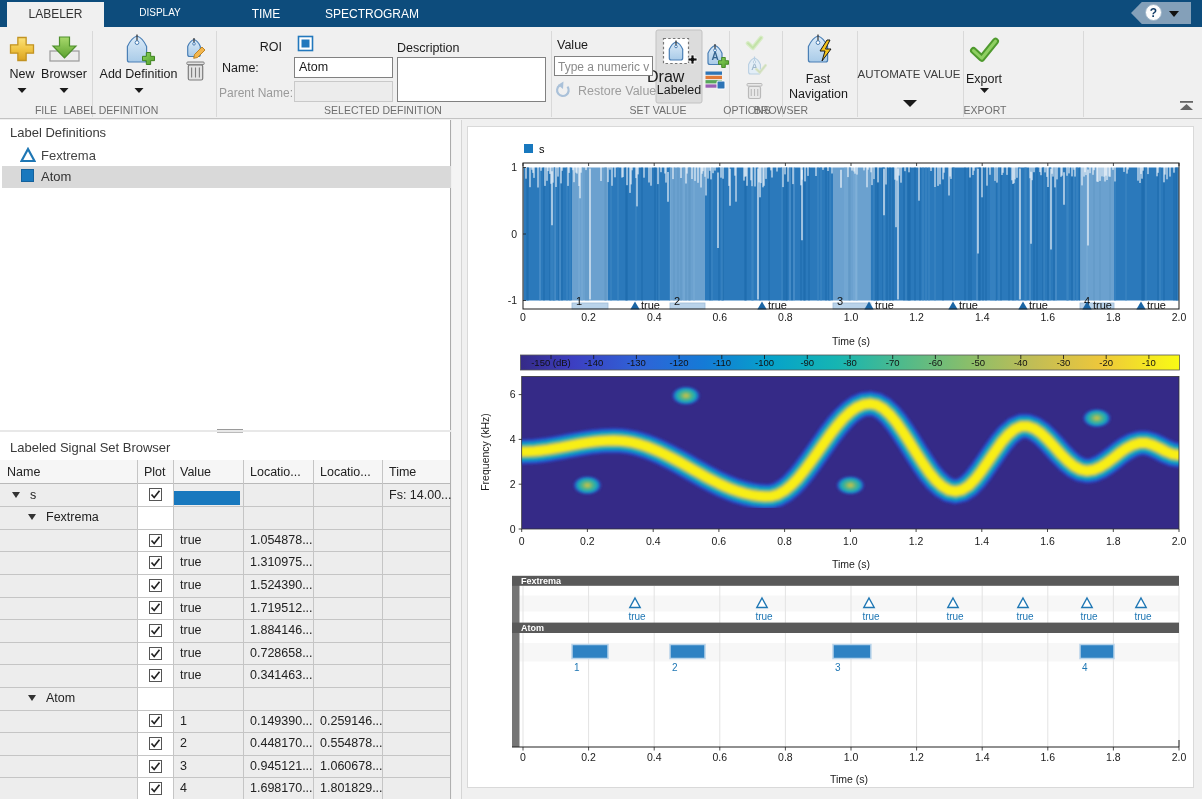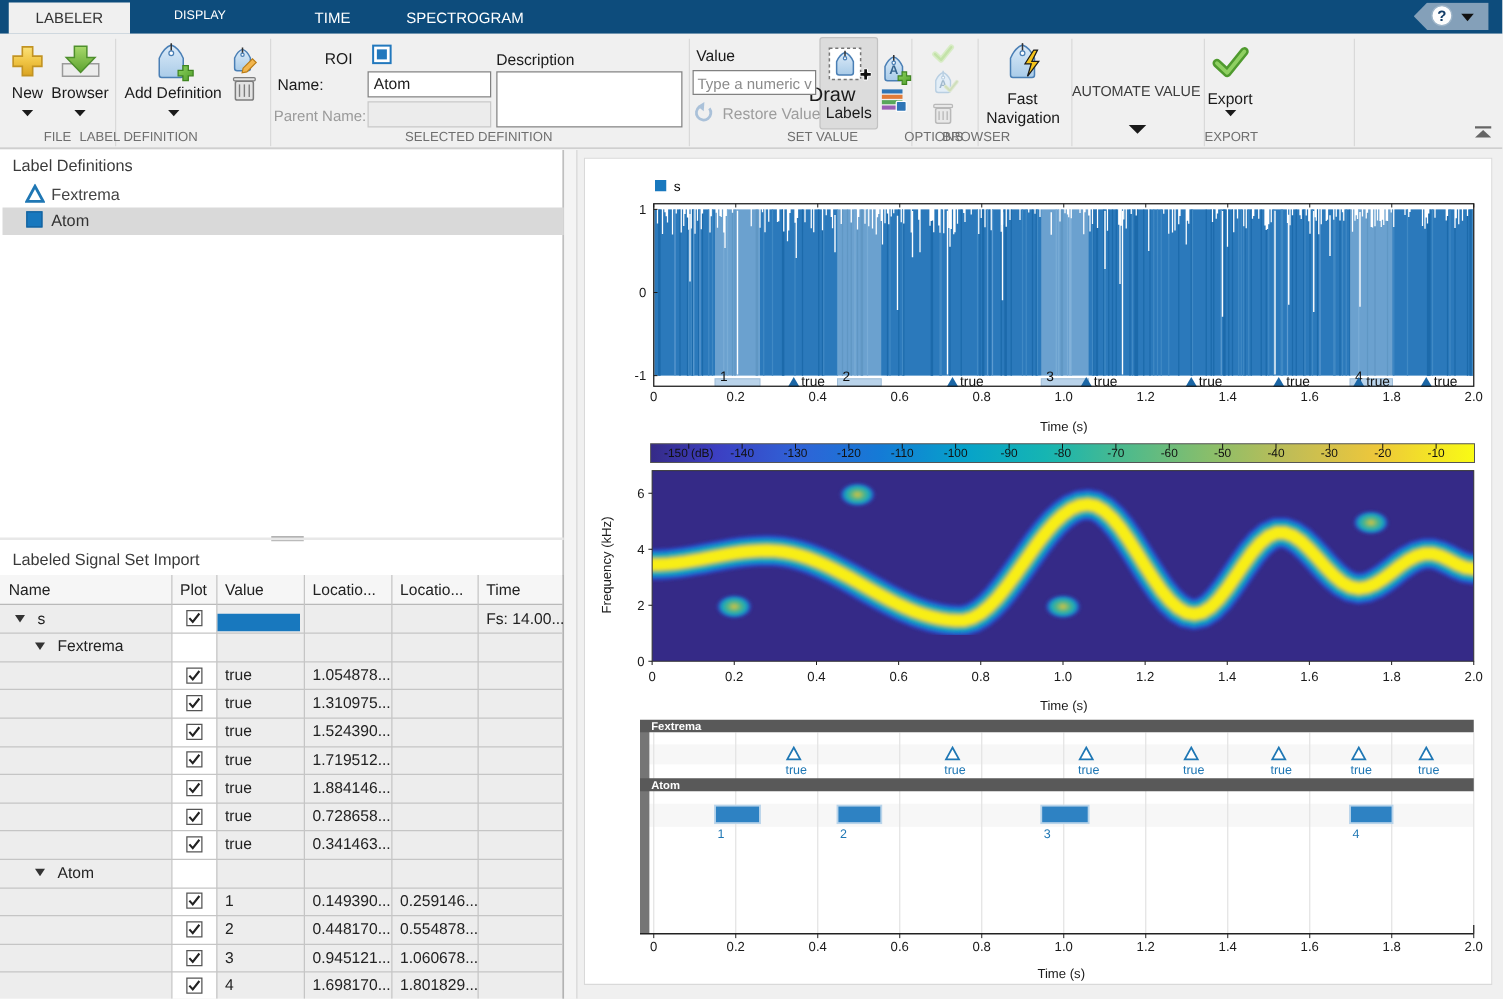--- a/index.html
+++ b/index.html
@@ -118,21 +118,21 @@
 <div class="txt" style="left:-6px;top:67px;width:56px;text-align:center;font-size:12.5px;color:#1a1a1a">New</div>
 <div class="txt" style="left:36px;top:67px;width:56px;text-align:center;font-size:12.5px;color:#1a1a1a">Browser</div>
 <div class="txt" style="left:96px;top:67px;width:85px;text-align:center;font-size:12.5px;color:#1a1a1a">Add Definition</div>
 <div class="txt" style="left:222px;top:40px;width:60px;text-align:right;font-size:12.5px;color:#1a1a1a">ROI</div>
 <div class="txt" style="left:222px;top:61px;width:70px;text-align:left;font-size:12.5px;color:#1a1a1a">Name:</div>
 <div class="txt" style="left:219px;top:85.5px;width:80px;text-align:left;font-size:12px;color:#9a9a9a">Parent Name:</div>
 <div class="txt" style="left:397px;top:41px;width:100px;text-align:left;font-size:12.5px;color:#1a1a1a">Description</div>
 <div class="txt" style="left:557px;top:38px;width:60px;text-align:left;font-size:12.5px;color:#1a1a1a">Value</div>
 <div class="txt" style="left:578px;top:84px;width:90px;text-align:left;font-size:12.5px;color:#9d9d9d">Restore Value</div>
 <div class="txt" style="left:647px;top:68px;width:64px;font-size:16px;color:#1a1a1a">Draw</div>
-<div class="txt" style="left:647px;top:83px;width:64px;text-align:center;font-size:12.5px;color:#1a1a1a">Labels</div>
+<div class="txt" style="left:647px;top:83px;width:64px;text-align:center;font-size:12.5px;color:#1a1a1a">Labeled</div>
 <div class="txt" style="left:786px;top:71.5px;width:64px;text-align:center;font-size:12.5px;color:#1a1a1a">Fast</div>
 <div class="txt" style="left:776px;top:86.5px;width:85px;text-align:center;font-size:12.5px;color:#1a1a1a">Navigation</div>
 <div class="txt" style="left:856px;top:67.5px;width:106px;text-align:center;font-size:11.5px;color:#3d3d3d">AUTOMATE VALUE</div>
 <div class="txt" style="left:952px;top:71.5px;width:64px;text-align:center;font-size:12.5px;color:#1a1a1a">Export</div>
 <div class="abs" style="left:294px;top:56.5px;width:99px;height:21px;background:#fff;border:1px solid #818181"></div>
 <div class="txt" style="left:299px;top:60px;font-size:12.5px;color:#1a1a1a">Atom</div>
 <div class="abs" style="left:294px;top:81px;width:99px;height:21px;background:#ececec;border:1px solid #c9c9c9"></div>
 <div class="abs" style="left:397px;top:56.5px;width:149px;height:45px;background:#fff;border:1px solid #818181"></div>
 <div class="abs" style="left:553.5px;top:56px;width:99px;height:20px;background:#fff;border:1px solid #818181;overflow:hidden"></div>
 <div class="txt" style="left:558px;top:59.5px;font-size:12px;color:#8b8b8b">Type a numeric v</div>
@@ -142,21 +142,21 @@
 <svg class="abs" style="left:20px;top:147px" width="16" height="16" viewBox="0 0 16 16">
     <path d="M8,2 L14.5,14 H1.5 Z" fill="none" stroke="#1f77b4" stroke-width="2.2"></path>
   </svg>
 <div class="txt" style="left:41px;top:148px;font-size:13px;color:#444">Fextrema</div>
 <div class="abs" style="left:2px;top:166px;width:449px;height:22px;background:#d9d9d9"></div>
 <div class="abs" style="left:21px;top:169px;width:13px;height:13px;background:#1878be;border:1.5px solid #14619c"></div>
 <div class="txt" style="left:41px;top:169px;font-size:13px;color:#333">Atom</div>
 <div class="abs" style="left:0;top:430px;width:451px;height:2px;background:#e8e8e8"></div>
 <div class="abs" style="left:217px;top:429px;width:26px;height:1px;background:#9a9a9a"></div>
 <div class="abs" style="left:217px;top:432px;width:26px;height:1px;background:#bbb"></div>
-<div class="txt" style="left:10px;top:440px;font-size:13px;color:#3a3a3a">Labeled Signal Set Import</div>
+<div class="txt" style="left:10px;top:440px;font-size:13px;color:#3a3a3a">Labeled Signal Set Browser</div>
 <div class="abs" style="left:0;top:459.5px;width:450px;height:339.5px;background:#ededed;border-top:1px solid #b9b9b9"></div>
 <div class="abs" style="left:137px;top:483.5px;width:36px;height:315.5px;background:#fff"></div>
 <div class="abs" style="left:0;top:459.5px;width:450px;height:24px;background:#f6f6f6;border-bottom:1px solid #b9b9b9"></div>
 <div class="txt" style="left:7px;top:464.5px;font-size:12.5px;color:#222">Name</div>
 <div class="txt" style="left:144px;top:464.5px;font-size:12.5px;color:#222">Plot</div>
 <div class="txt" style="left:180px;top:464.5px;font-size:12.5px;color:#222">Value</div>
 <div class="txt" style="left:250px;top:464.5px;font-size:12.5px;color:#222">Locatio...</div>
 <div class="txt" style="left:320px;top:464.5px;font-size:12.5px;color:#222">Locatio...</div>
 <div class="txt" style="left:389px;top:464.5px;font-size:12.5px;color:#222">Time</div>
 <div class="abs" style="left:137px;top:459.5px;width:1px;height:339.5px;background:#c5c5c5"></div>

